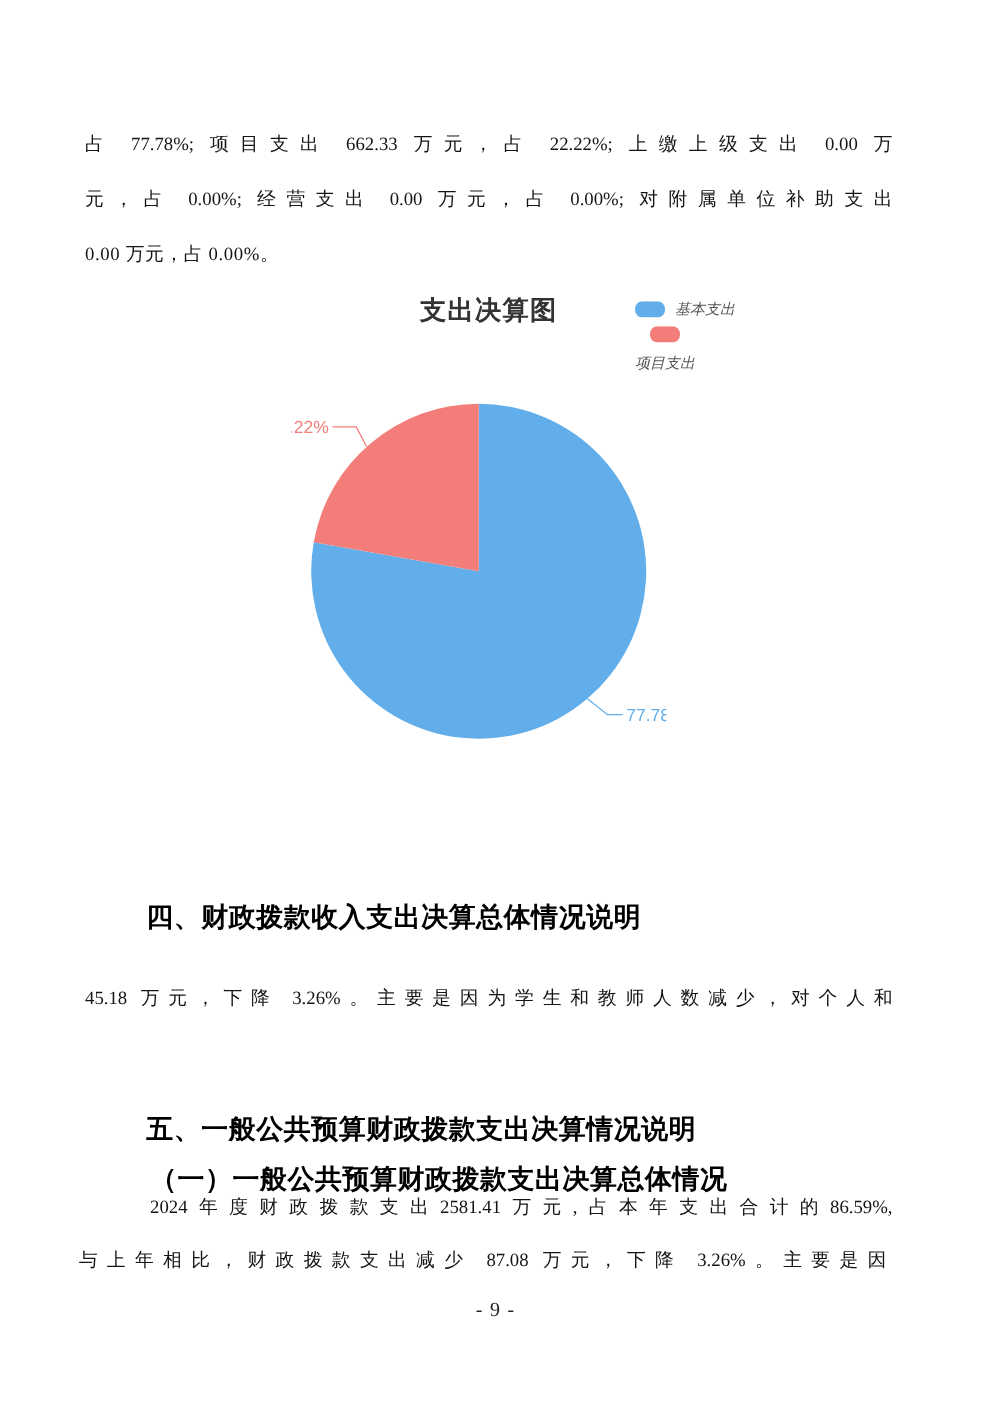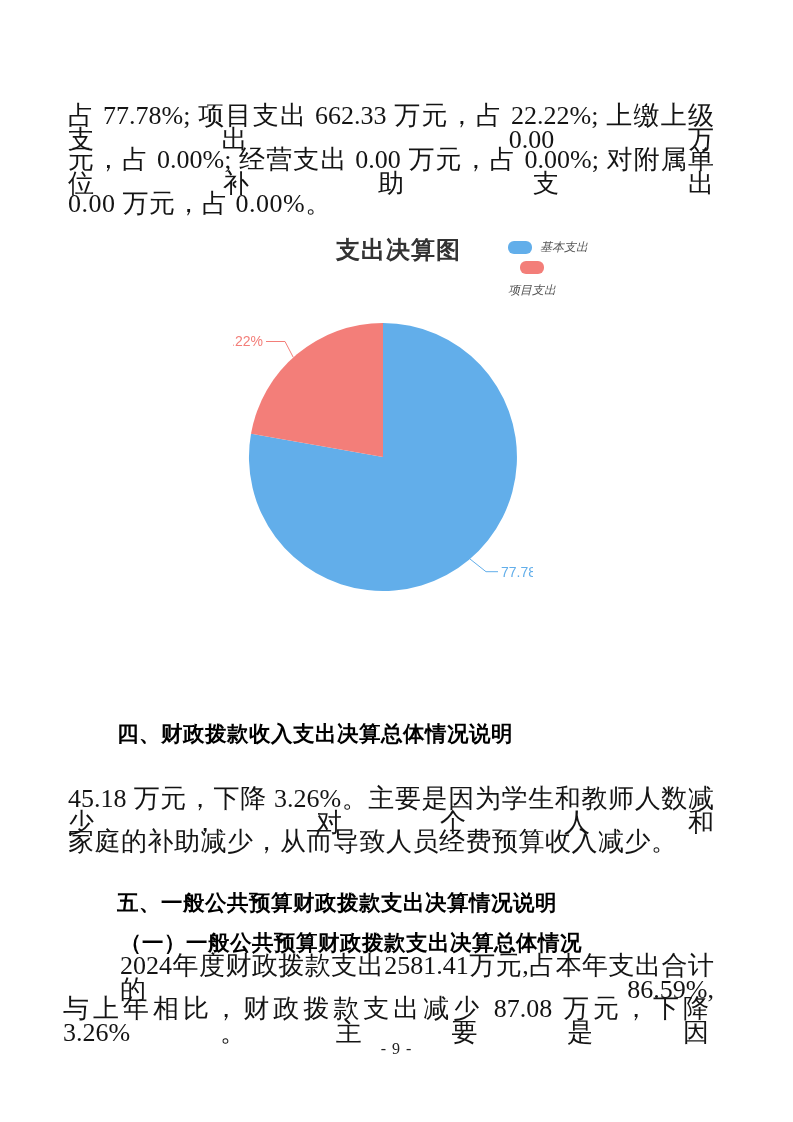--- a/index.html
+++ b/index.html
@@ -3,36 +3,36 @@
 <meta charset="utf-8">
 <style>
   html,body { margin:0; padding:0; background:#ffffff; }
   .page {
     position:relative; width:793px; height:1122px; margin:0 auto;
     background:#ffffff; overflow:hidden;
     font-family:"Liberation Serif","DejaVu Serif",serif;
     color:#141414;
   }
   .line {
-    position:absolute; font-size:26px; line-height:24px; height:26px;
+    position:absolute; font-size:15px; line-height:24px; height:26px;
     white-space:pre; letter-spacing:0.5px;
   }
   .just {
     white-space:normal; text-align:justify; text-align-last:justify;
     letter-spacing:0;
   }
   .heading {
     position:absolute; font-family:"Liberation Sans","DejaVu Sans",sans-serif;
     font-weight:bold; font-size:21.5px; line-height:25px; color:#000;
     white-space:pre; letter-spacing:0.5px;margin-top:20px;
   }
   .chart-title {
     position:absolute; left:336px; top:234px;
     font-family:"Liberation Sans","DejaVu Sans",sans-serif;
-    font-weight:bold; font-size:24px; color:#333; letter-spacing:1px;
+    font-weight:bold; font-size:21px; color:#333; letter-spacing:1px;
   }
   .legend-row { position:absolute; left:508px; display:flex; align-items:center; gap:8px;font-style:italic; }
   .legend-label {
     font-family:"Liberation Sans","DejaVu Sans",sans-serif;
     font-size:12px; color:#555;
   }
   .pie-wrap { position:absolute; left:233px; top:307px; width:300px; height:300px; }
   .pct-label {
     font-family:"Liberation Sans","DejaVu Sans",sans-serif;
     font-size:14px;
@@ -76,21 +76,20 @@
       <polyline points="60.3,50.4 52,34.5 33,34.5" fill="none" stroke-width="1" stroke="#F37E79"></polyline>
       <text x="30" y="39" text-anchor="end" class="pct-label" fill="#F37E79">22.22%</text>
 
       <polyline points="237,252 253,264.7 265,264.7" fill="none" stroke-width="1" stroke="#62AEEA"></polyline>
       <text x="268" y="269.5" text-anchor="start" class="pct-label" fill="#62AEEA">77.78%</text>
     </svg>
   </div>
 
   <div class="heading" style="left:117px; top:702px;">四、财政拨款收入支出决算总体情况说明</div>
   <div class="line just" style="left:68px; top:787px; width:646px;">45.18 万元，下降 3.26%。主要是因为学生和教师人数减少，对个人和</div>
-  <div class="line" style="left:68px; top:830px;">家庭的补助减少，从而导致人员经费预算收入减少。</div>
 
   <div class="heading" style="left:120px; top:911px;">（一）一般公共预算财政拨款支出决算总体情况</div>
   <div class="heading" style="left:117px; top:871px;">五、一般公共预算财政拨款支出决算情况说明</div>
   <div class="line just" style="left:120px; top:954px; width:594px;">2024年度财政拨款支出2581.41万元,占本年支出合计的86.59%,</div>
   <div class="line just" style="left:63px; top:997px; width:646px;">与上年相比，财政拨款支出减少 87.08 万元，下降 3.26%。主要是因</div>
 
   <div class="page-number">- 9 -</div>
 
 </div>
 

